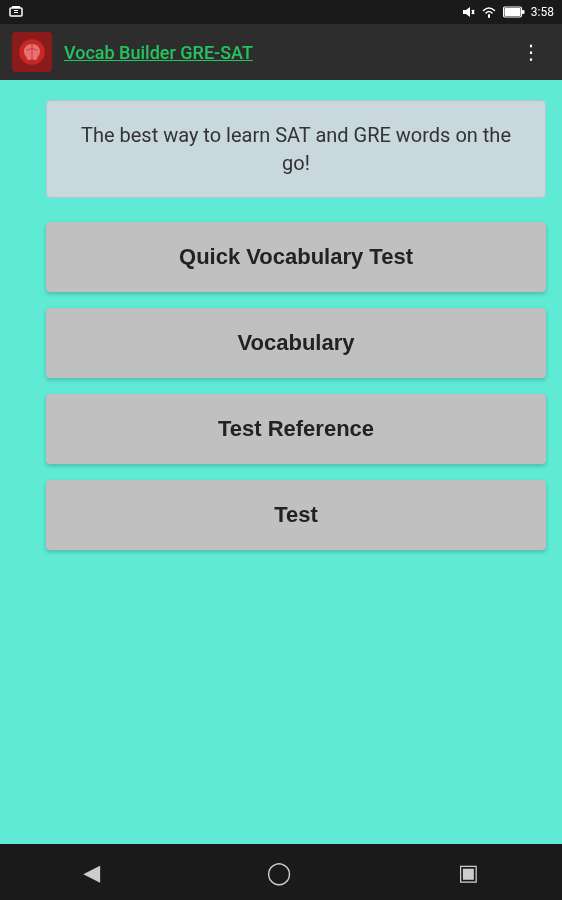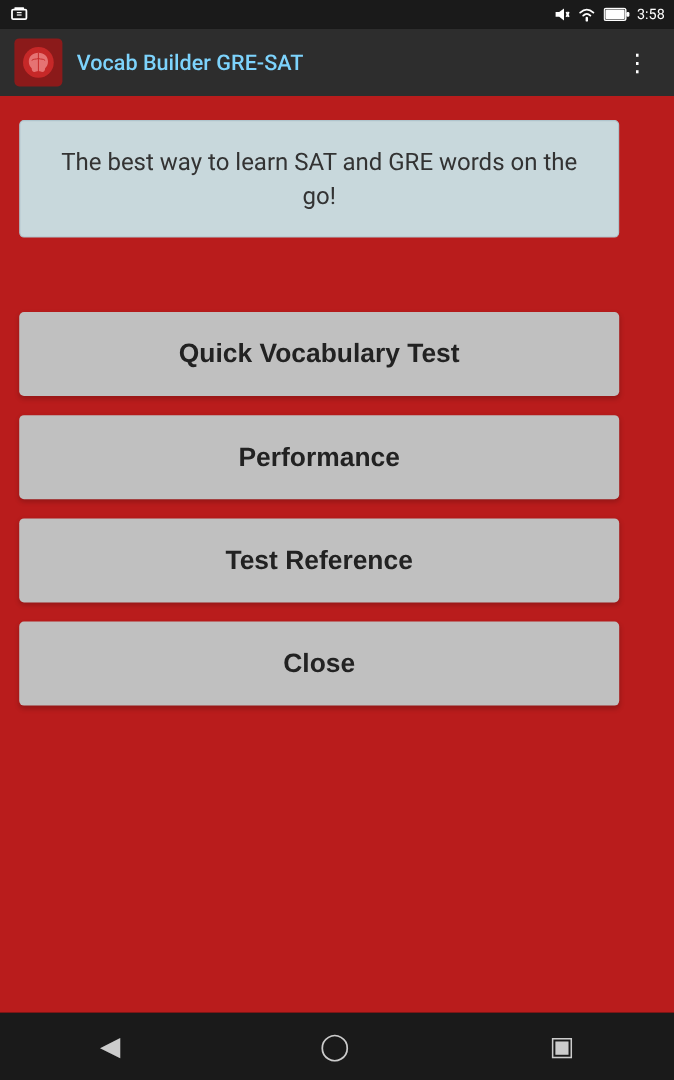--- a/index.html
+++ b/index.html
@@ -66,43 +66,43 @@
       overflow: hidden;
     }
 
     .app-icon svg {
       width: 32px;
       height: 32px;
     }
 
     .toolbar-title {
       flex: 1;
-      color: #7dd3fc;
+      color: #22c55e;
       font-size: 18px;
       font-weight: 500;
+      text-decoration: underline;
     }
 
     .toolbar-menu {
       color: #fff;
       font-size: 20px;
       cursor: pointer;
       padding: 4px 8px;
       letter-spacing: 1px;
     }
 
     
     .main-content {
       flex: 1;
-      background: #b91c1c;
+      background: #5eead4;
       display: flex;
       flex-direction: column;
-      align-items: flex-start;
+      align-items: flex-end;
       padding: 20px 16px;
       overflow: hidden;
-      gap: 38px;
     }
 
     .tagline-box {
       background: #c8d8dc;
       border: 1px solid #b0c4cc;
       border-radius: 4px;
       padding: 20px 24px;
       width: 100%;
       max-width: 500px;
       text-align: center;
@@ -205,23 +205,23 @@
   <span class="toolbar-menu">⋮</span>
 </div>
 
 <div class="main-content">
   <div class="tagline-box">
     <span class="tagline-text">The best way to learn SAT and GRE words on the go!</span>
   </div>
 
   <div class="buttons-container">
     <button class="menu-button">Quick Vocabulary Test</button>
-    <button class="menu-button">Performance</button>
+    <button class="menu-button">Vocabulary</button>
     <button class="menu-button">Test Reference</button>
-    <button class="menu-button">Close</button>
+    <button class="menu-button">Test</button>
   </div>
 </div>
 
 <div class="nav-bar">
   <span class="nav-icon">◀</span>
   <span class="nav-icon">◯</span>
   <span class="nav-icon">▣</span>
 </div>
 
 </body></html>

